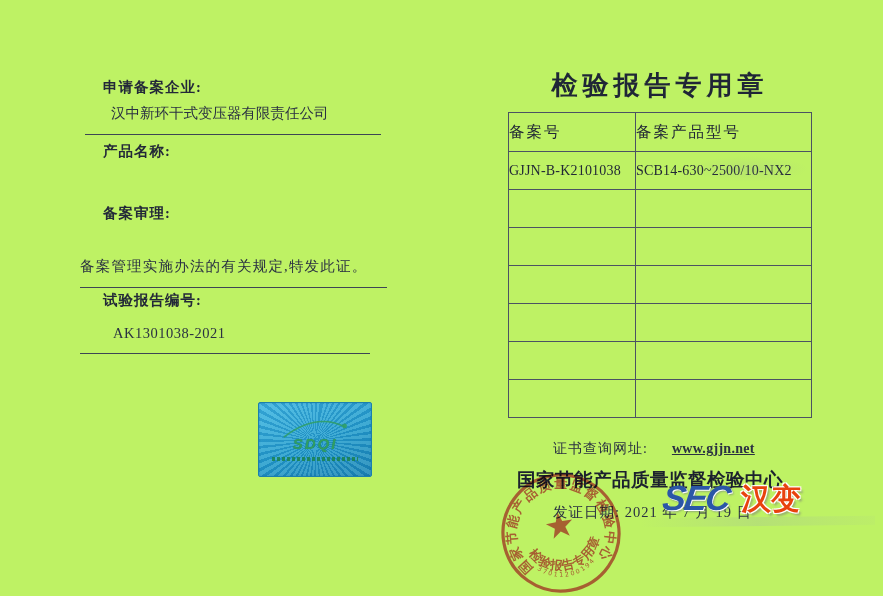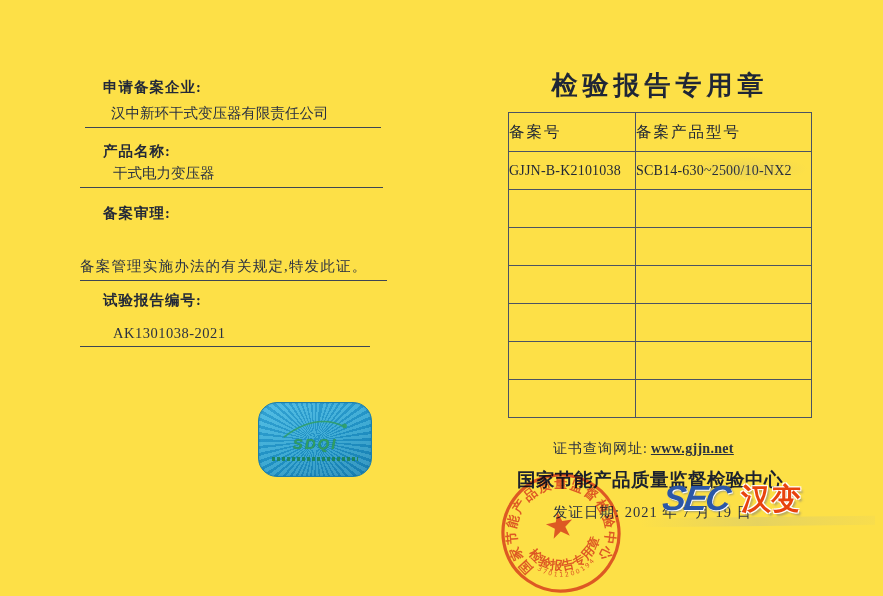--- a/index.html
+++ b/index.html
@@ -7,38 +7,38 @@
     --sec:#2b57a7;
     --hb:#e8430e;
     --sticker-bg:#2aa6d6;
     --ink:#262c3a;
     --line:#3d4554;
   }
   *{margin:0;padding:0;box-sizing:border-box;}
   html,body{background:#e8e8e8;}
   .page{
     position:relative;width:883px;height:596px;overflow:hidden;
-    background:#fde047;
+    background:#bef264;
     font-family:"Liberation Serif","DejaVu Serif",serif;
     color:var(--ink);
   }
   
   .lbl{
     position:absolute;font-weight:bold;font-size:14.5px;letter-spacing:1px;
     color:#232938;white-space:nowrap;
   }
   .val{
     position:absolute;font-size:14.5px;color:#2a3142;white-space:nowrap;
-    padding-bottom:4px;
+    padding-bottom:11px;
   }
   .u{border-bottom:1.4px solid var(--line);}
   
   .sticker{
     position:absolute;left:258px;top:402px;width:114px;height:75px;
-    border-radius:19px;border:1px solid #1a7fae;
+    border-radius:2px;border:1px solid #1a7fae;
     background:linear-gradient(160deg,#3cb6e2 0%,#249ecd 55%,#1b87b6 100%);
     overflow:hidden;display:flex;flex-direction:column;align-items:center;justify-content:center;
     box-shadow:0 0 2px rgba(0,60,100,.35) inset;
   }
   .sticker::before{
     content:"";position:absolute;inset:0;
     background:repeating-conic-gradient(from 10deg at 50% 52%,
       rgba(10,70,140,.16) 0deg 3deg, rgba(255,255,255,.12) 3deg 7deg);
   }
   .swoosh{position:relative;width:82px;height:24px;margin-bottom:-7px;}
@@ -63,21 +63,21 @@
   .cert-table th,.cert-table td{
     border:1.6px solid #4b5363;text-align:left;vertical-align:middle;
     overflow:hidden;white-space:nowrap;
   }
   .cert-table thead tr{height:39px;}
   .cert-table tbody tr{height:38px;}
   .cert-table th{font-size:15.5px;font-weight:normal;letter-spacing:2px;}
   .cert-table td{font-size:14px;letter-spacing:.2px;}
   
   .qline{position:absolute;left:553px;top:440px;font-size:14px;letter-spacing:1px;color:#2a3142;white-space:nowrap;}
-  .url{font-weight:600;text-decoration:underline;margin-left:3px;letter-spacing:.3px;}
+  .url{font-weight:600;text-decoration:underline;margin-left:24px;letter-spacing:.3px;}
   .org{
     position:absolute;left:517px;top:467px;
     font-family:"Liberation Sans","DejaVu Sans",sans-serif;
     font-size:18.5px;font-weight:bold;letter-spacing:.5px;color:#1c222e;white-space:nowrap;z-index:1;
   }
   .dline{position:absolute;left:553px;top:503px;font-size:14.5px;letter-spacing:1px;color:#2a3142;white-space:nowrap;z-index:1;}
   
   .logo{position:absolute;left:663px;top:484px;z-index:6;display:flex;align-items:flex-end;}
   .sec{
     display:inline-block;font-family:"Liberation Sans","DejaVu Sans",sans-serif;
@@ -110,21 +110,20 @@
 </style>
 </head>
 <body>
 
 <div class="page">
 
   <div class="lbl" style="left:103px;top:78px">申请备案企业:</div>
   <div class="val u" style="left:85px;top:104px;width:296px;padding-left:26px">汉中新环干式变压器有限责任公司</div>
 
   <div class="lbl" style="left:103px;top:142px">产品名称:</div>
-  <div class="val u" style="left:80px;top:164px;width:303px;padding-left:33px">干式电力变压器</div>
 
   <div class="lbl" style="left:103px;top:204px">备案审理:</div>
   <div class="val u" style="left:80px;top:257px;width:307px;letter-spacing:1.2px">备案管理实施办法的有关规定,特发此证。</div>
 
   <div class="lbl" style="left:103px;top:291px">试验报告编号:</div>
   <div class="val u" style="left:80px;top:325px;width:290px;padding-left:33px;letter-spacing:.5px">AK1301038-2021</div>
 
   <div class="sticker">
     <svg class="swoosh" viewBox="0 0 90 30" aria-hidden="true">
       <path d="M6 24 Q 46 -7 82 11" stroke="#2f9e63" stroke-width="2" fill="none" opacity=".85"></path>

